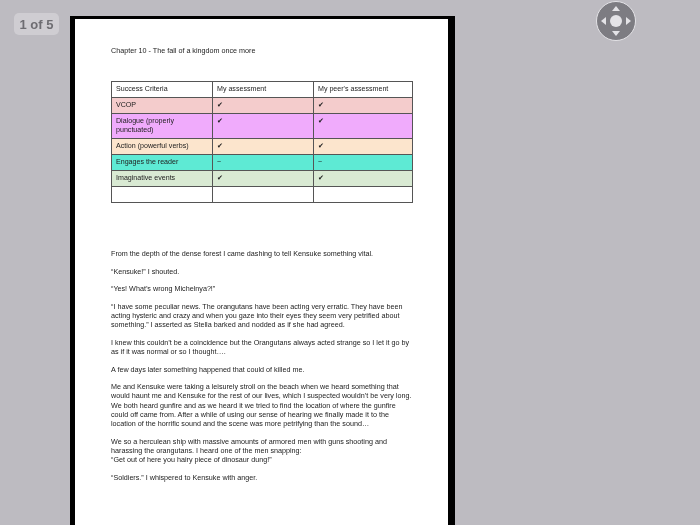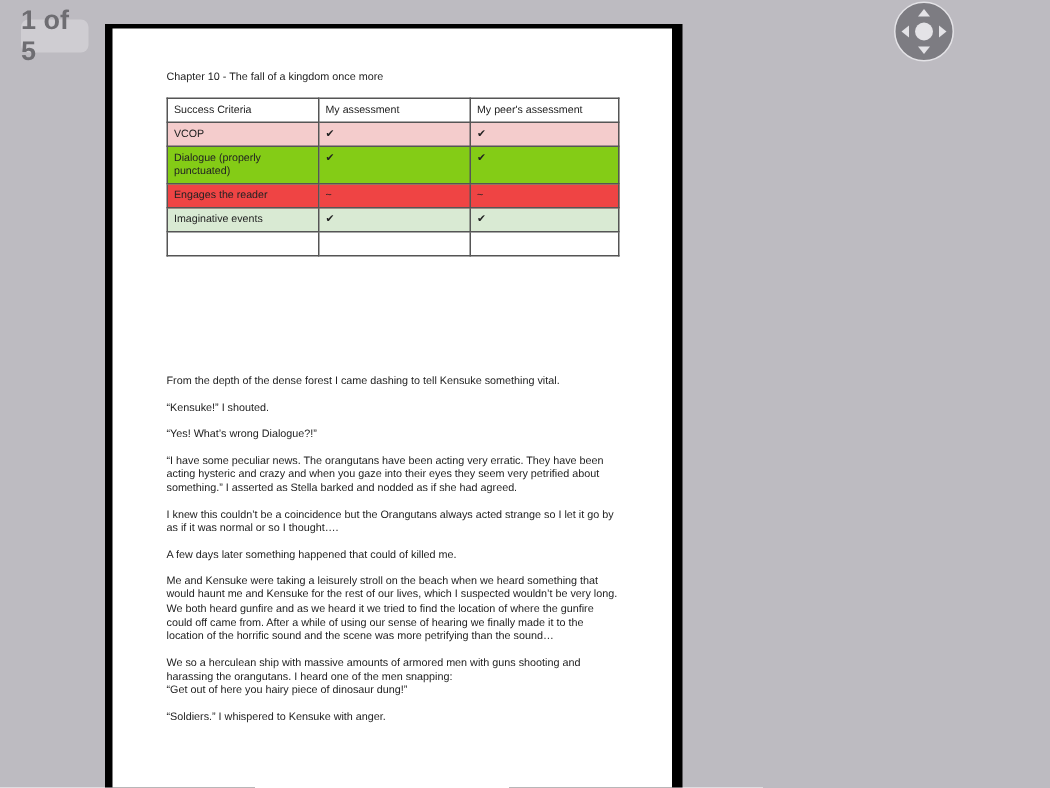--- a/index.html
+++ b/index.html
@@ -6,21 +6,21 @@
   body {
     width: 700px; height: 525px; overflow: hidden;
     background: #bdbbc1;
     font-family: "Liberation Sans", sans-serif;
     position: relative;
   }
   .page-badge {
     position: absolute; left: 14px; top: 13px;
     width: 45px; height: 22px; border-radius: 5px;
     background: #cfcdd2; color: #6e6d72;
-    font-size: 18px; font-weight: bold;
+    font-size: 13px; font-weight: bold;
     display: flex; align-items: center; justify-content: center;
   }
   .dpad {
     position: absolute; left: 596px; top: 1px;
     width: 38px; height: 38px; border-radius: 50%;
     background: #7d7c82; border: 1px solid #e4e3e7;
   }
   .dpad .center {
     position: absolute; left: 13px; top: 13px; width: 12px; height: 12px;
     border-radius: 50%; background: #e4e3e7;
@@ -41,21 +41,21 @@
     width: 373px; height: 520px;
     background: #fff;
   }
   .doc-content {
     position: absolute; left: 36px; top: 0; width: 302px;
     font-size: 7.2px; color: #222; line-height: 9.2px;
   }
   .doc-title { position: absolute; top: 27px; left: 0; white-space: nowrap; }
 
   table.criteria {
-    position: absolute; top: 46px; left: 0;
+    position: absolute; top: 62px; left: 0;
     width: 302px; border-collapse: collapse;
     table-layout: fixed;
   }
   table.criteria td {
     border: 1px solid #555;
     padding: 3px 4px 3px 4px;
     vertical-align: top;
     font-size: 7.1px; line-height: 9px;
     height: 9px;
   }
@@ -91,47 +91,52 @@
           <tr class="hdr">
             <td class="c1">Success Criteria</td>
             <td class="c2">My assessment</td>
             <td>My peer's assessment</td>
           </tr>
             <tr style="background: rgb(244, 204, 204);">
               <td class="c1">VCOP</td>
               <td class="c2 mark">✔</td>
               <td class="mark">✔</td>
             </tr>
-            <tr style="background: #84cc16;">
+            <tr style="background: #f0abfc;">
               <td class="c1">Dialogue (properly punctuated)</td>
               <td class="c2 mark">✔</td>
               <td class="mark">✔</td>
             </tr>
-            <tr style="background: #ef4444; margin-left: 37px;">
+            <tr style="background: rgb(252, 229, 205);">
+              <td class="c1">Action (powerful verbs)</td>
+              <td class="c2 mark">✔</td>
+              <td class="mark">✔</td>
+            </tr>
+            <tr style="background: #5eead4; margin-left: 37px;">
               <td class="c1">Engages the reader</td>
               <td class="c2 mark">~</td>
               <td class="mark">~</td>
             </tr>
             <tr style="background: rgb(217, 234, 211);">
               <td class="c1">Imaginative events</td>
               <td class="c2 mark">✔</td>
               <td class="mark">✔</td>
             </tr>
             <tr class="empty" style="background: rgb(255, 255, 255);">
               <td class="c1"></td>
               <td class="c2 mark"></td>
               <td class="mark"></td>
             </tr>
           </tbody>
       </table>
 
       <div class="body-text" id="body-text">
           <p style="white-space: pre-line;">From the depth of the dense forest I came dashing to tell Kensuke something vital.</p>
           <p style="white-space: pre-line;">“Kensuke!” I shouted.</p>
-          <p style="white-space: pre-line;">“Yes! What’s wrong Dialogue?!”</p>
+          <p style="white-space: pre-line;">“Yes! What’s wrong Michelnya?!”</p>
           <p style="white-space: pre-line;">“I have some peculiar news. The orangutans have been acting very erratic. They have been acting hysteric and crazy and when you gaze into their eyes they seem very petrified about something.” I asserted as Stella barked and nodded as if she had agreed.</p>
           <p style="white-space: pre-line;">I knew this couldn’t be a coincidence but the Orangutans always acted strange so I let it go by as if it was normal or so I thought….</p>
           <p style="white-space: pre-line;">A few days later something happened that could of killed me.</p>
           <p style="white-space: pre-line;">Me and Kensuke were taking a leisurely stroll on the beach when we heard something that would haunt me and Kensuke for the rest of our lives, which I suspected wouldn’t be very long. We both heard gunfire and as we heard it we tried to find the location of where the gunfire could off came from. After a while of using our sense of hearing we finally made it to the location of the horrific sound and the scene was more petrifying than the sound…</p>
           <p style="white-space: pre-line;">We so a herculean ship with massive amounts of armored men with guns shooting and harassing the orangutans. I heard one of the men snapping:
 “Get out of here you hairy piece of dinosaur dung!”</p>
           <p style="white-space: pre-line;">“Soldiers.” I whispered to Kensuke with anger.</p>
         </div>
     </div>
   </div>

